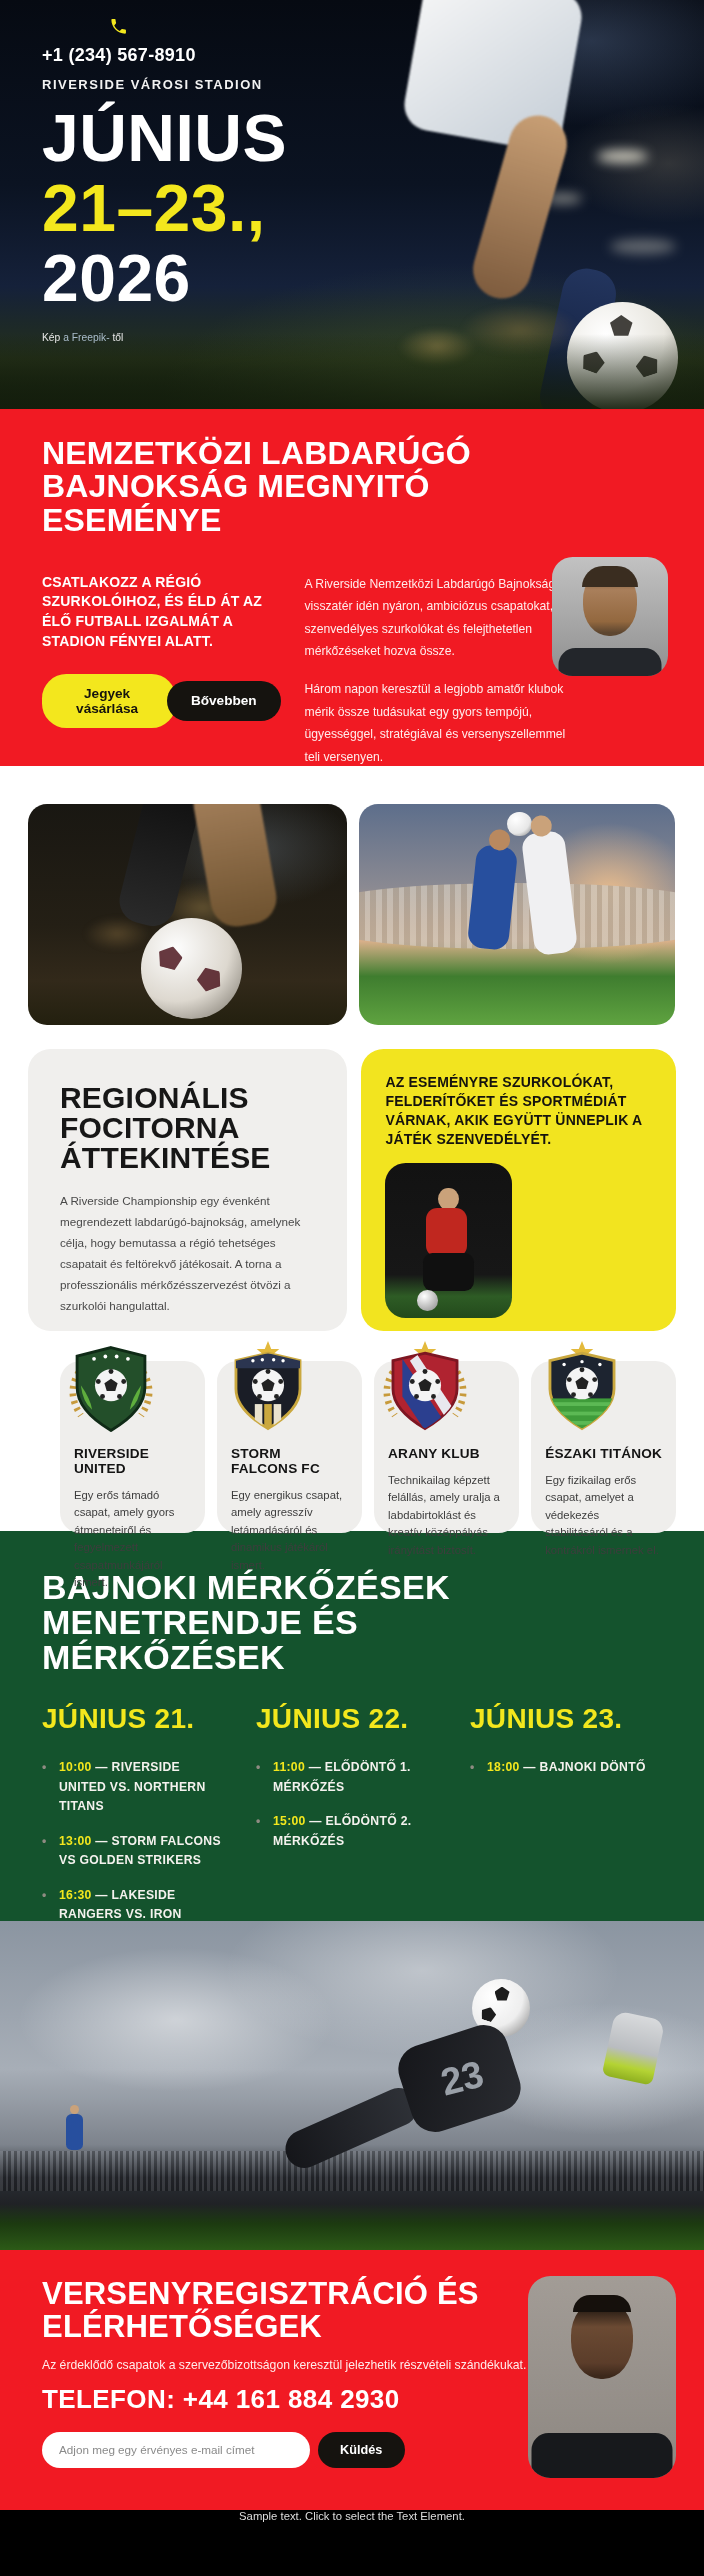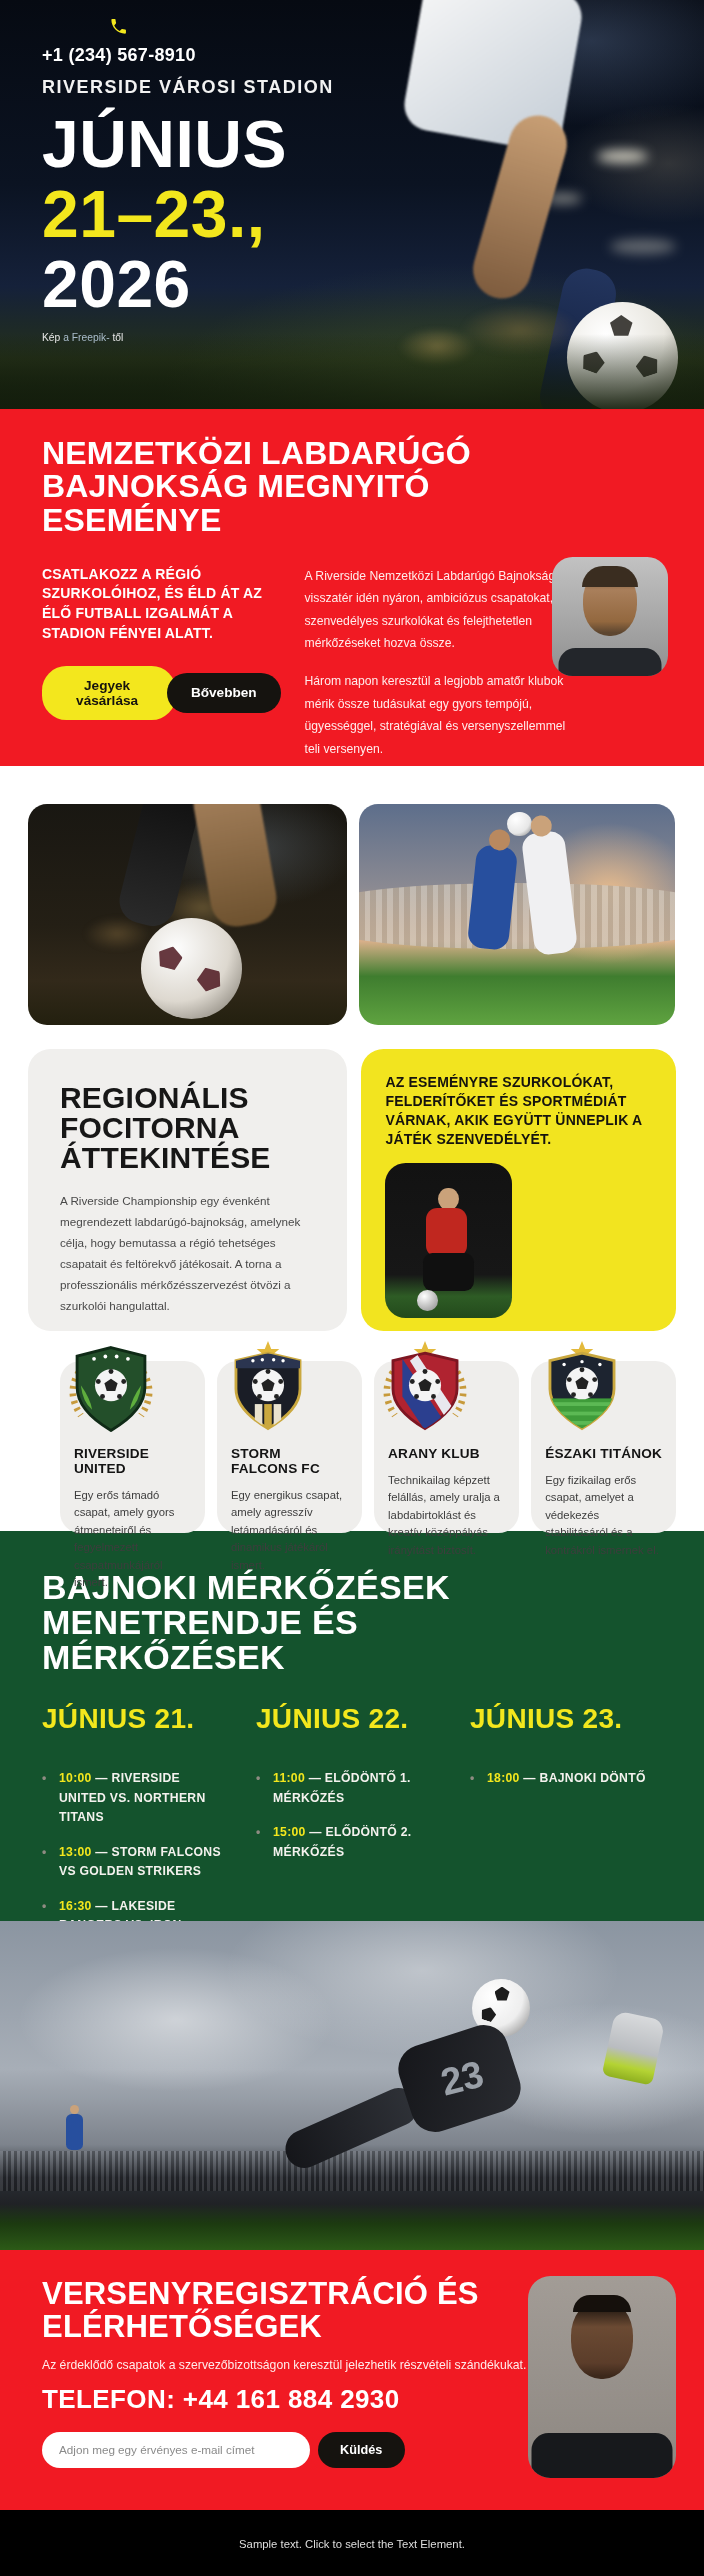--- a/index.html
+++ b/index.html
@@ -41,31 +41,31 @@
     background:linear-gradient(180deg, rgba(25,38,16,0), rgba(20,30,12,.9)); }
   .hero-dust { position:absolute; right:122px; bottom:28px; width:207px; height:85px;
     background:radial-gradient(56px 28px at 30% 60%, rgba(190,160,90,.5), transparent 70%),
                radial-gradient(85px 38px at 70% 40%, rgba(160,130,70,.4), transparent 70%);
     filter:blur(2.8px); }
 
   .hero-topbar { position:absolute; left:42px; top:17px; display:flex; align-items:center; gap:8.5px; z-index:5;flex-direction:column; }
   .phone-ic { width:19px; height:19px; }
   .hero-phone { font-size:18px; font-weight:800; letter-spacing:0.3px; color:#fff; }
   .hero-copy { position:absolute; left:42px; top:77px; z-index:5; }
-  .hero-stadium { font-size:18px; font-weight:700; letter-spacing:1.5px; color:#f2f2f2; }
+  .hero-stadium { font-size:13px; font-weight:700; letter-spacing:1.5px; color:#f2f2f2; }
   .hero-month { font-size:66px; font-weight:800; letter-spacing:0.5px; line-height:.95; margin-top:15px; color:#fff; }
   .hero-days  { font-size:66px; font-weight:800; letter-spacing:0.5px; line-height:.95; margin-top:7.5px; color:#f3e71d; }
   .hero-year  { font-size:66px; font-weight:800; letter-spacing:0.5px; line-height:.95; margin-top:7.5px; color:#fff; }
   .hero-credit { position:absolute; left:42px; top:332px; z-index:5; font-size:10.3px; color:#e8e8e8; }
   .hero-credit .lnk { color:#a9bccb; cursor:pointer; }
 
   
   .intro { height:357px; background:#f11a23; color:#fff; padding:28px 42px 16px; position:relative; }
   .intro-title { font-size:32px; font-weight:800; line-height:1.04; letter-spacing:0.2px; max-width:470px; }
-  .intro-row { display:flex; margin-top:28px; }
+  .intro-row { display:flex; margin-top:36px; }
   .intro-left { width:239px; flex:0 0 auto; }
   .intro-slogan { font-size:14px; font-weight:800; line-height:1.4; letter-spacing:0.2px; }
   .intro-btns { display:flex; align-items:center; margin-top:22.5px; }
   .btn { border:none; border-radius:24.4px; font-family:inherit; font-size:13.6px; cursor:pointer; }
   .btn-tickets { background:#f3e71d; color:#15130e; font-weight:700; padding:12.2px 24.4px 12.2px 20.7px; }
   .btn-more { background:#15130f; color:#fff; font-weight:700; padding:12.2px 24.4px; margin-left:-9.4px; }
   .intro-right { margin-left:23.5px; width:277px; font-size:12.2px; line-height:1.85; color:#ffecec; }
   .intro-right p + p { margin-top:15px; }
   .intro-portrait { position:absolute; right:36px; top:148px; width:116px; height:119px; border-radius:20.7px;
     background:linear-gradient(180deg,#c2c2c2,#8f8f8f); overflow:hidden; }
@@ -125,21 +125,21 @@
   .team-badge { position:relative; z-index:2; width:98px; height:98px; margin-left:1.9px; display:block; }
   .team-name { font-size:13.6px; font-weight:800; letter-spacing:0.2px; color:#141414; }
   .team-desc { margin-top:11.3px; font-size:11.3px; line-height:1.55; color:#3d3d3d; }
 
   
   .schedule { height:390px; background:#14532d; color:#fff; padding:39px 42px 0; }
   .sch-title { font-size:34px; font-weight:800; line-height:1.03; letter-spacing:0.3px; max-width:451px; }
   .sch-days { display:flex; margin-top:28px; }
   .sch-day { width:214px; flex:0 0 auto; }
   .sch-day-label { font-size:28px; font-weight:800; letter-spacing:0.3px; color:#f3e71d; }
-  .sch-list { list-style:none; margin-top:34px; }
+  .sch-list { list-style:none; margin-top:23px; }
   .sch-item { position:relative; padding-left:17px; margin-bottom:15px; max-width:188px;
     font-size:12.2px; font-weight:700; letter-spacing:0.3px; line-height:1.6; color:#f4f2ee; }
   .sch-item::before { content:"•"; position:absolute; left:0; top:0; color:#8f8b82; font-size:12.2px; }
   .sch-time { color:#f3e71d; }
 
   
   .keeper { position:relative; height:329px; overflow:hidden;
     background:
       radial-gradient(225px 103px at 25% 30%, rgba(255,255,255,.5), transparent 70%),
       radial-gradient(282px 122px at 60% 15%, rgba(255,255,255,.4), transparent 70%),
@@ -177,21 +177,21 @@
   .ct-send { margin-left:7.5px; height:36px; padding:0 22.5px; border:none; border-radius:19px;
     background:#15130f; color:#fff; font-family:inherit; font-size:12.7px; font-weight:700; cursor:pointer; }
   .ct-portrait { position:absolute; right:28px; top:26px; width:148px; height:202px; border-radius:22.5px;
     background:linear-gradient(180deg,#a29c96,#8d8781); overflow:hidden; }
   .ct-portrait .p-head { width:62px; height:79px; top:24.4px;
     background:linear-gradient(180deg,#241a12 10%,#6b4a33 34%,#5b3d2a 80%,#3c281b 96%); }
   .ct-portrait .p-hair { width:58px; height:17px; top:19px; background:#15100c; }
   .ct-portrait .p-shoulders { width:141px; height:51px; background:#17191c; }
 
   
-  .footer { height:67px; background:#000; display:flex; align-items:center; justify-content:center; }
+  .footer { height:67px; background:#000; display:flex; justify-content:center; }
   .footer-note { font-size:11.3px; color:#dedede; }
 </style>
 </head>
 <body>
 
 <div class="page">
 
   <section class="hero">
     <div class="hero-art">
       <div class="hero-light hl1"></div>

